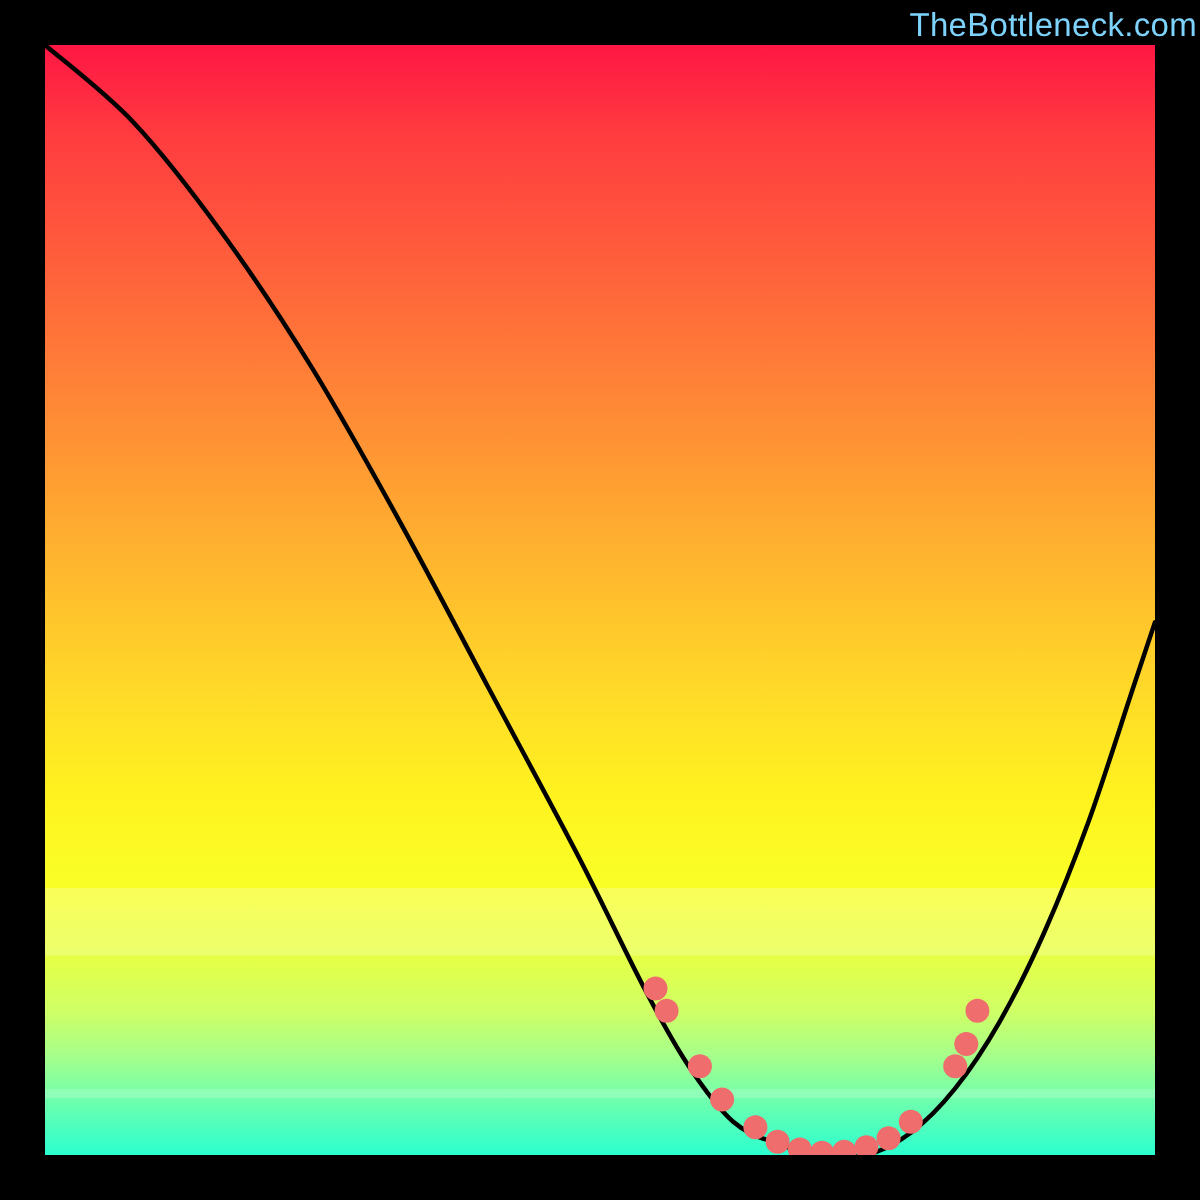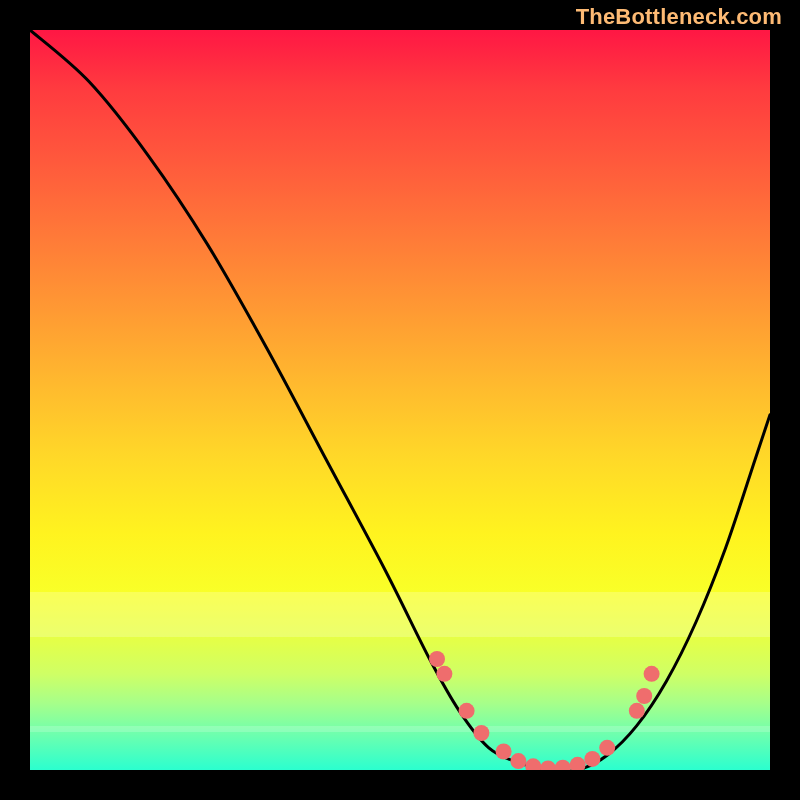--- a/index.html
+++ b/index.html
@@ -15,24 +15,24 @@
     position: absolute;
     left: 0;
     top: 0;
     width: 800px;
     height: 800px;
     background: #000;
   }
   .watermark {
     position: absolute;
     top: 4px;
-    right: 18px;
-    color: #fdba74;
+    right: 2px;
+    color: #7dd3fc;
     font-size: 22px;
-    font-weight: 700;
+    font-weight: 400;
     letter-spacing: 0.2px;
   }
   .plot-area {
     position: absolute;
     left: 30px;
     top: 30px;
     width: 740px;
     height: 740px;
     background: linear-gradient(to bottom,
       #ff1744 0%,

